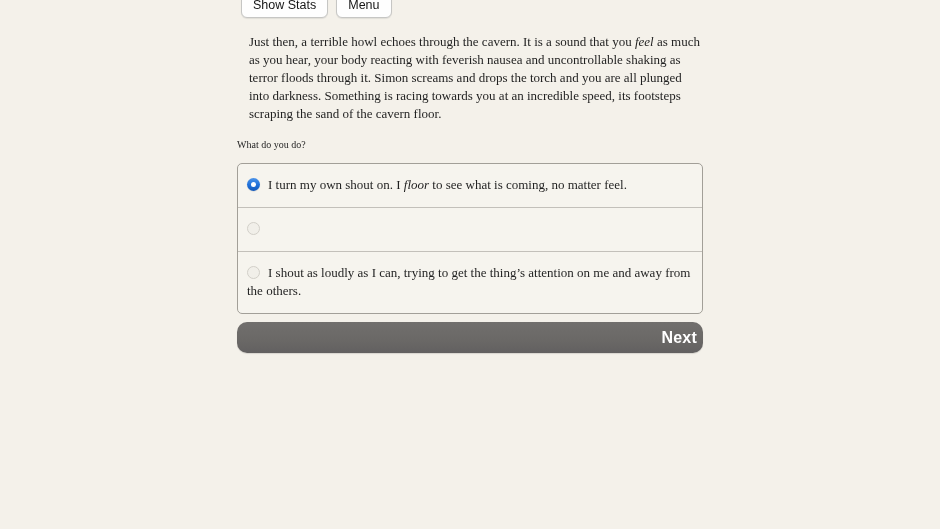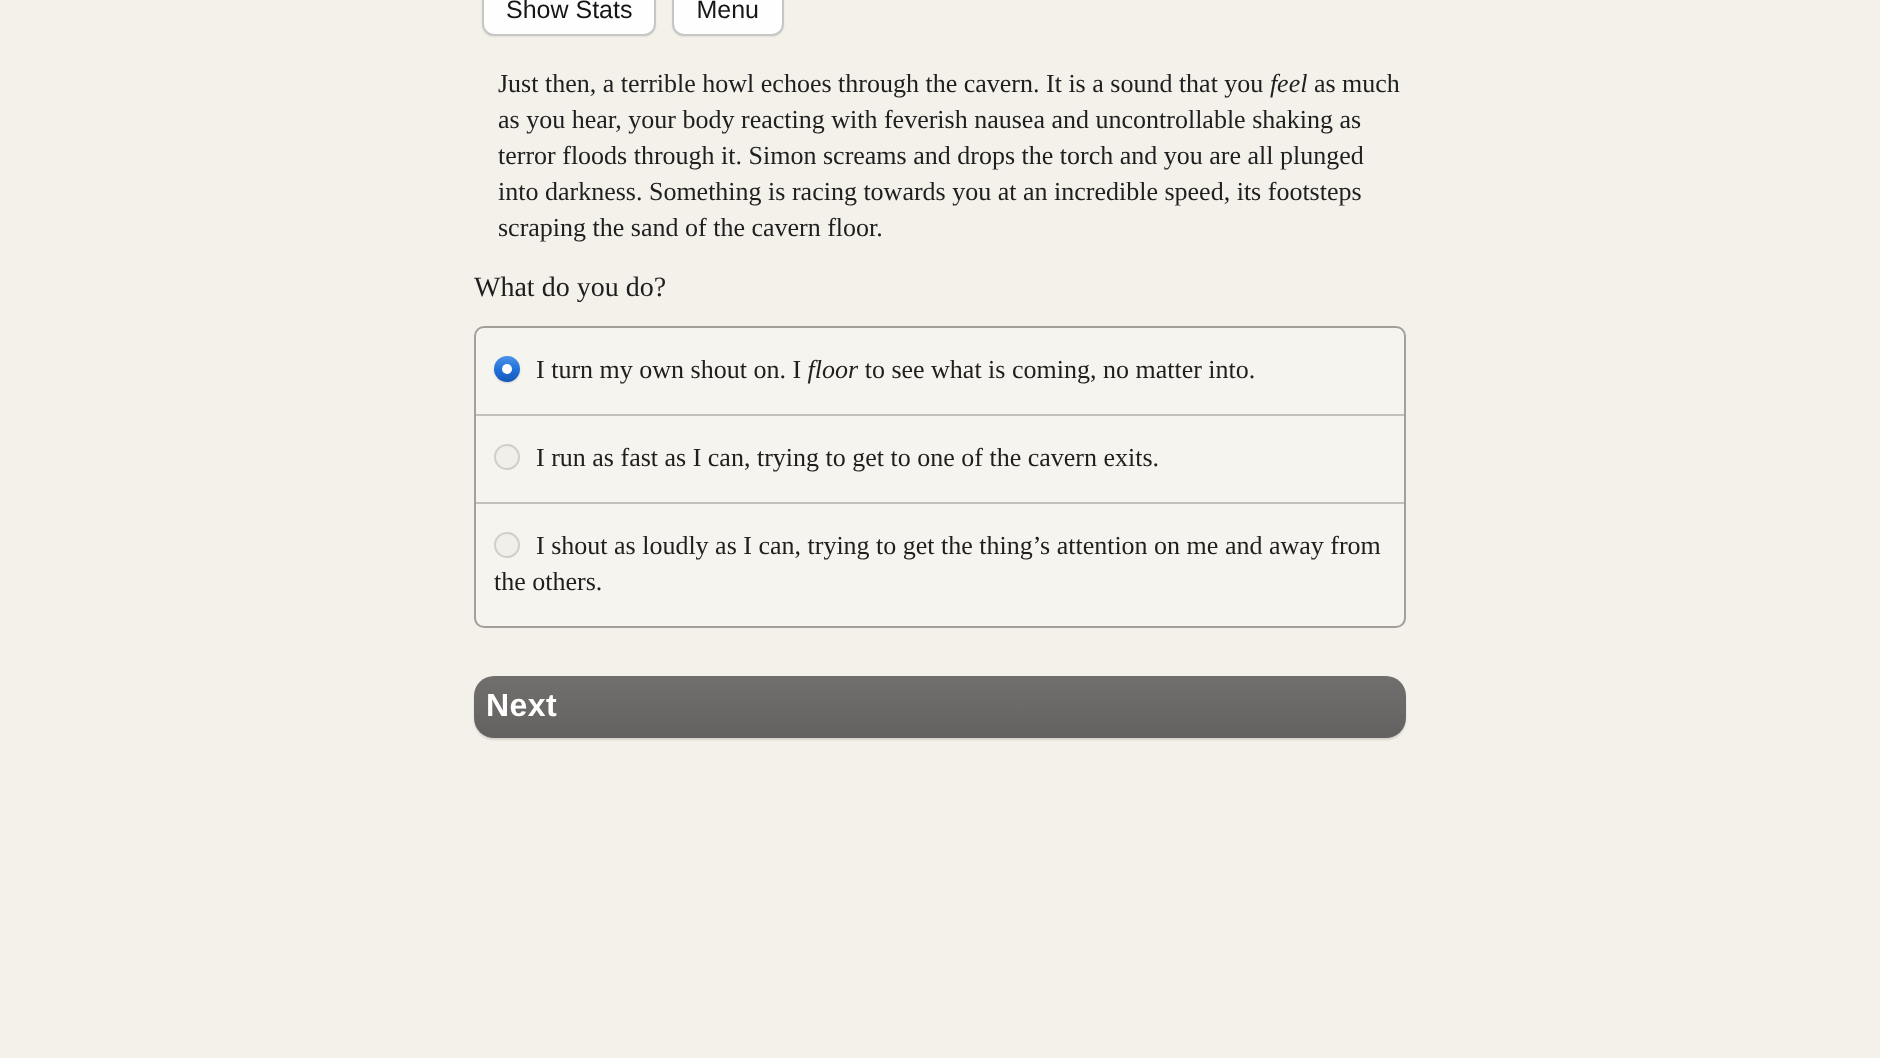--- a/index.html
+++ b/index.html
@@ -47,21 +47,21 @@
     cursor: pointer;
     white-space: nowrap;
   }
   .story-paragraph {
     margin: 15px 0 0 12px;
     font-size: 13px;
     line-height: 18px;
   }
   .story-prompt {
     margin: 13px 0 0 0;
-    font-size: 14px;
+    font-size: 10px;
     line-height: 18px;
   }
   .choices-group {
     margin-top: 9px;
     background: #f6f4ee;
     border: 1px solid #a29f98;
     border-radius: 5px;
     overflow: hidden;
   }
   .choice-option {
@@ -93,31 +93,31 @@
     content: '';
     position: absolute;
     left: 4px; top: 4px;
     width: 5px; height: 5px;
     border-radius: 50%;
     background: #ffffff;
   }
   .next-button {
     display: block;
     width: 100%;
-    margin-top: 24px;
+    margin-top: 8px;
     height: 31px;
     border: none;
     border-radius: 10px;
     background: linear-gradient(#716f6d, var(--next-bg) 60%, #626060);
     color: var(--next-fg);
     font-family: "Liberation Sans", sans-serif;
     font-size: 16px;
     font-weight: bold;
     letter-spacing: 0.2px;
-    text-align: left;
+    text-align: right;
     cursor: pointer;
     box-shadow: 0 1px 1px rgba(0,0,0,0.12);
   }
   em { font-style: italic; }
 </style>
 </head>
 <body>
 
 <div class="stage">
   <div class="content-column">
@@ -126,23 +126,23 @@
       <button class="chrome-btn">Show Stats</button>
       <button class="chrome-btn">Menu</button>
     </div>
 
     <p class="story-paragraph"><span>Just then, a terrible howl echoes through the cavern. It is a sound that you </span><em>feel</em><span> as much as you hear, your body reacting with feverish nausea and uncontrollable shaking as terror floods through it. Simon screams and drops the torch and you are all plunged into darkness. Something is racing towards you at an incredible speed, its footsteps scraping the sand of the cavern floor.</span></p>
 
     <p class="story-prompt">What do you do?</p>
 
     <div class="choices-group">
 
-      <label class="choice-option"><span class="radio selected"></span><span><span>I turn my own shout on. I </span><em>floor</em><span> to see what is coming, no matter into.</span></span></label>
+      <label class="choice-option"><span class="radio selected"></span><span><span>I turn my own shout on. I </span><em>floor</em><span> to see what is coming, no matter feel.</span></span></label>
 
-      <label class="choice-option"><span class="radio"></span><span>I run as fast as I can, trying to get to one of the cavern exits.</span></label>
+      <label class="choice-option"><span class="radio"></span></label>
 
       <label class="choice-option"><span class="radio"></span><span>I shout as loudly as I can, trying to get the thing’s attention on me and away from the others.</span></label>
 
     </div>
 
     <button class="next-button">Next</button>
 
   </div>
 </div>
 

